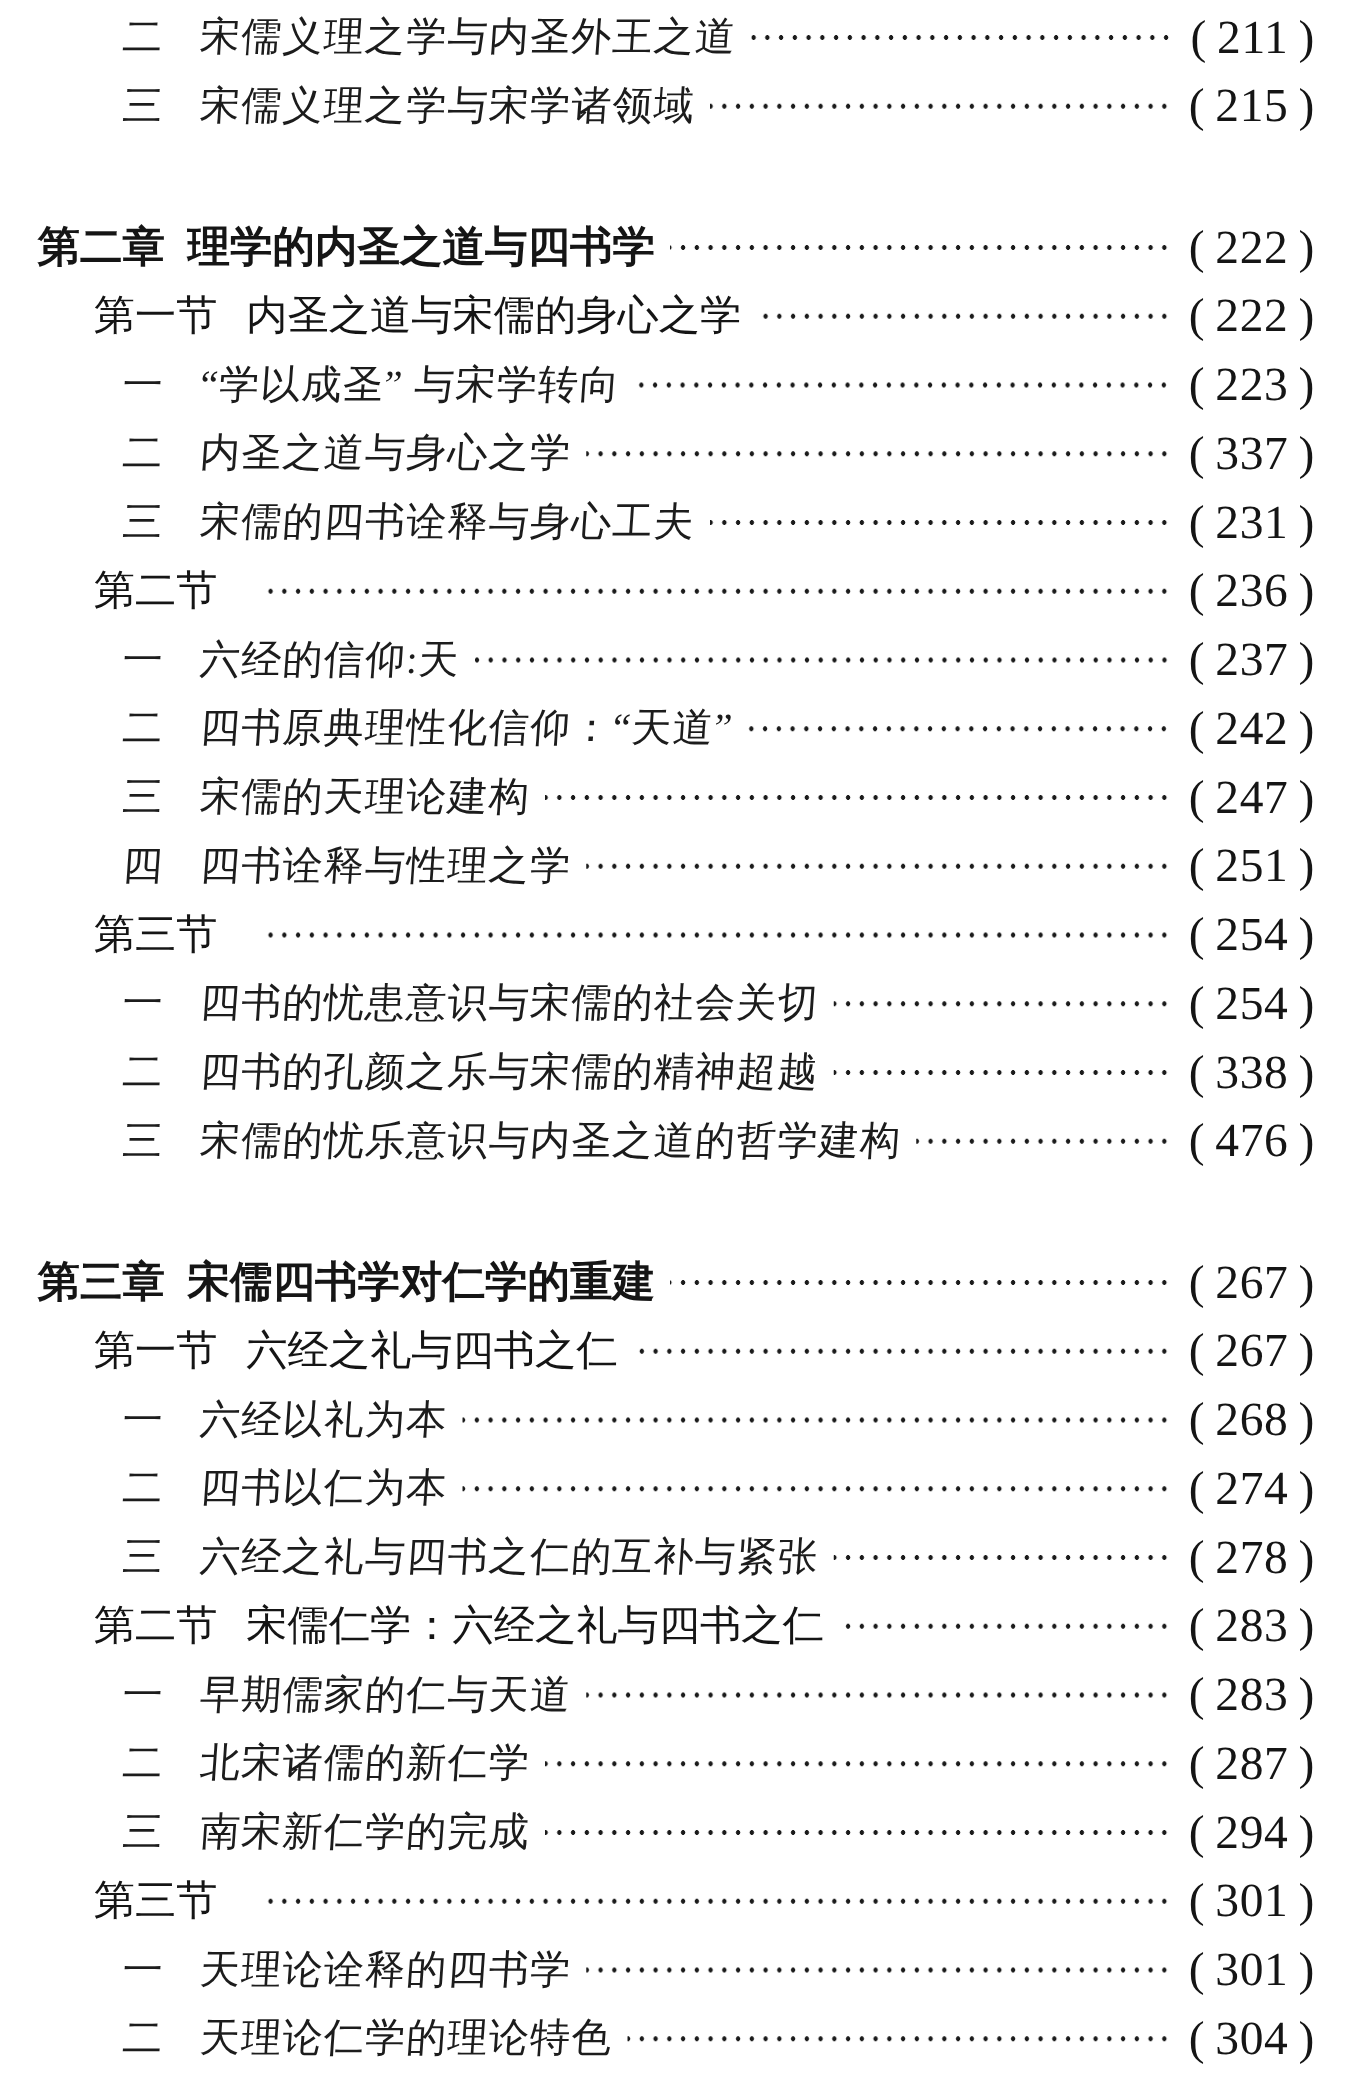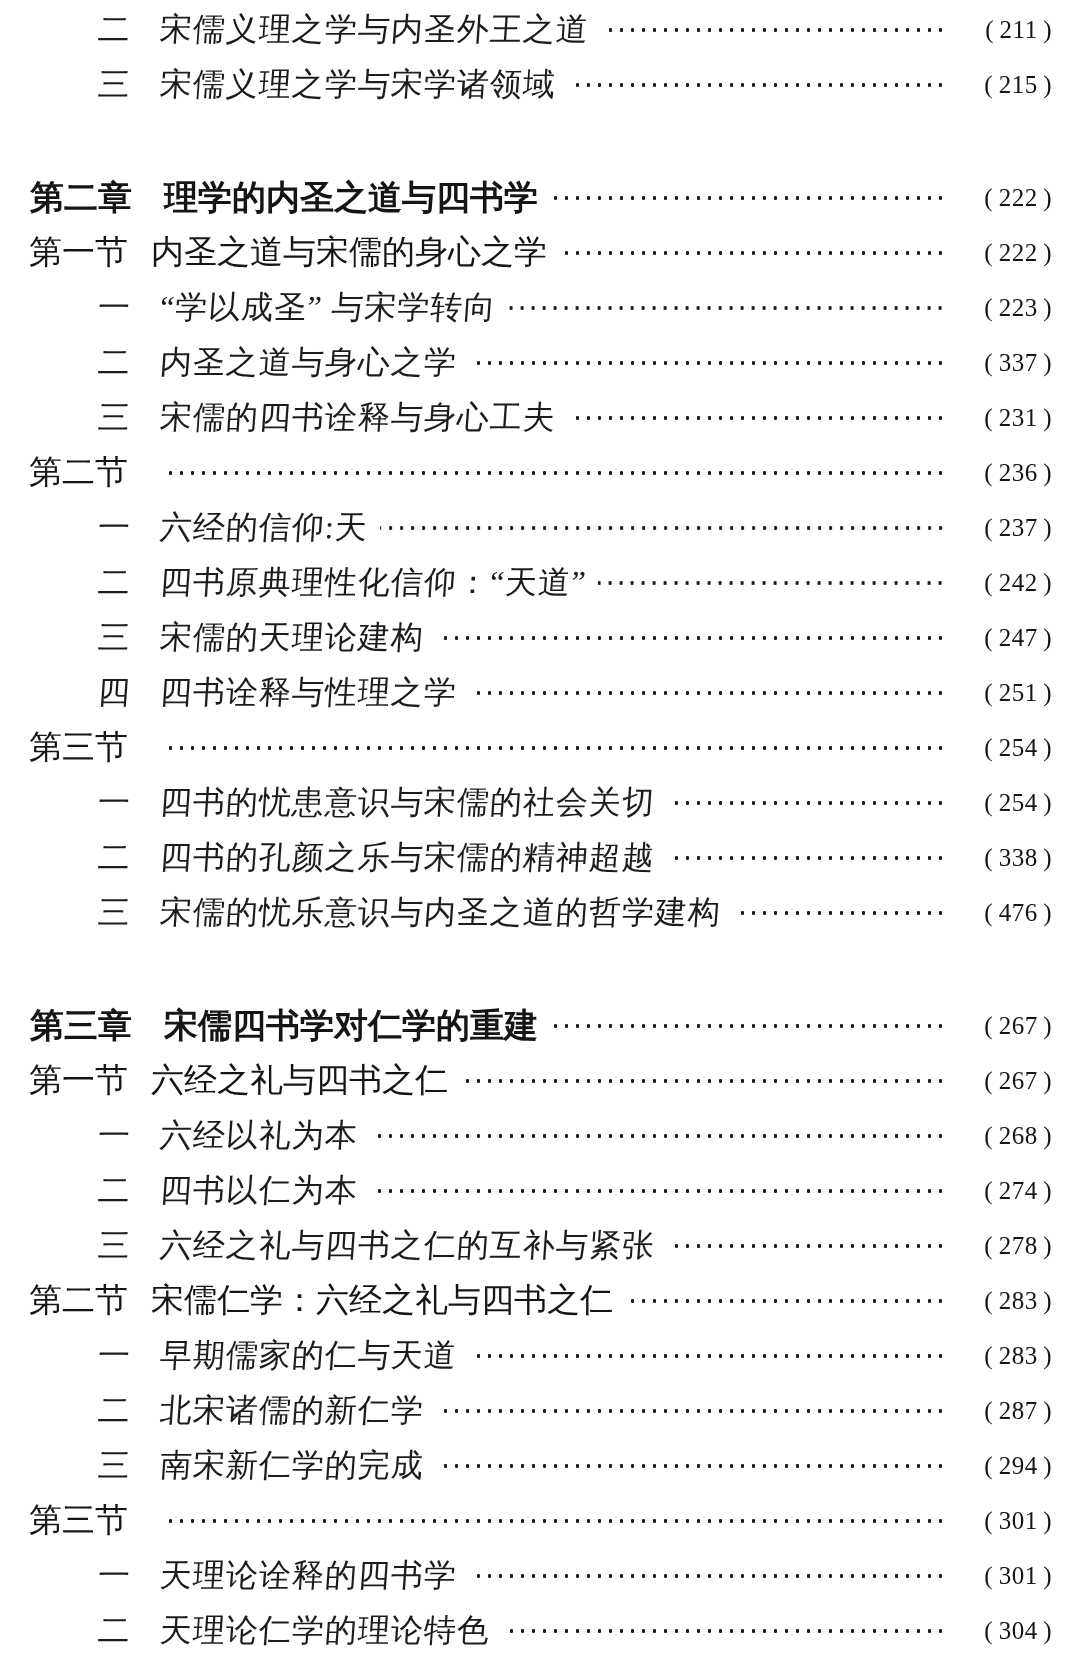--- a/index.html
+++ b/index.html
@@ -34,37 +34,37 @@
     margin: 0 14px 0 12px;
     background-image: radial-gradient(circle, #1b1b1b 1.7px, rgba(0,0,0,0) 2.05px);
     background-size: 11px 12px;
     background-repeat: repeat-x;
     background-position: right center;
   }
   .page {
     flex: 0 0 92px;
     margin-right: 28px;
     text-align: right;
-    font-size: 25px;
+    font-size: 38px;
     font-style: normal;
     font-family: "Liberation Serif", "DejaVu Serif", serif;
     letter-spacing: 0.5px;
   }
   
   .row.chapter {
     padding-left: 30px;
     font-size: 34px;
     font-weight: 700;
     font-family: "Liberation Sans", "DejaVu Sans", sans-serif;
   }
-  .row.chapter .label { margin-right: 32px; }
+  .row.chapter .label { margin-right: 18px; }
   .row.chapter .page { font-weight: 400; }
   
   .row.section {
-    padding-left: 29px;
+    padding-left: 75px;
     font-size: 33px;
   }
   .row.section .label { margin-right: 23px; }
   
   .row.item {
     padding-left: 98px;
     font-size: 32px;
   }
   .row.item .label {
     width: 62px;

